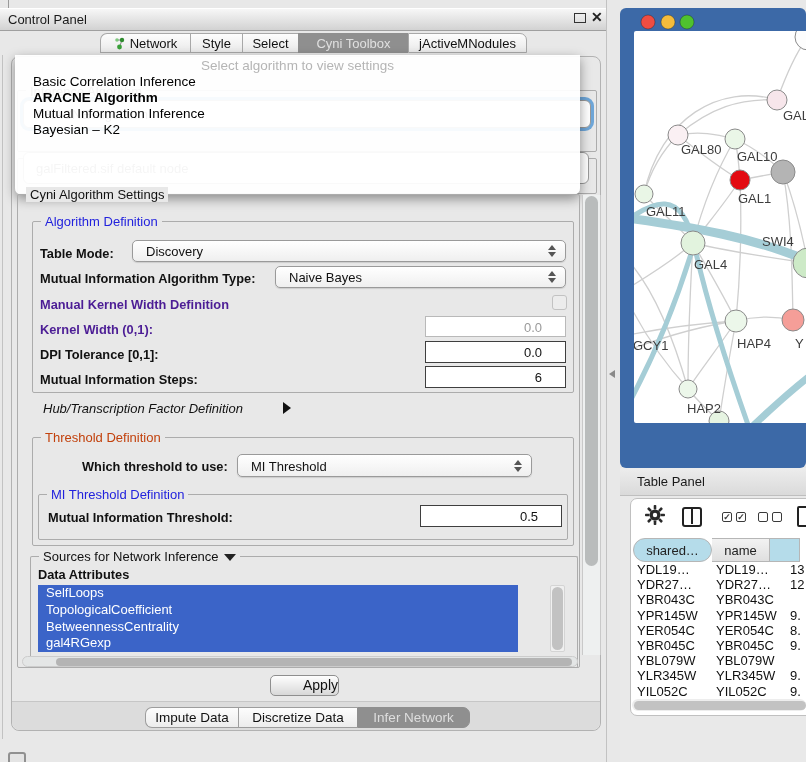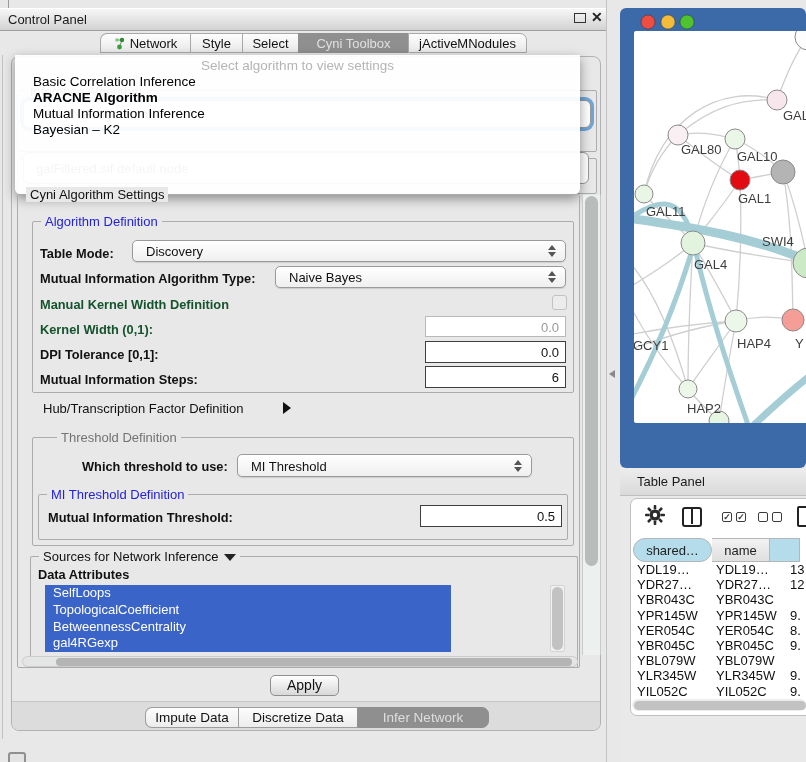--- a/index.html
+++ b/index.html
@@ -19,21 +19,21 @@
 .tab:first-child { border-radius:7px 0 0 0; }
 .tab:last-child { border-right:1px solid #a8a8a8; border-radius:0 7px 0 0; }
 .tab.sel { background:#8f8f8f; color:#e0e0e0; border-color:#8f8f8f; }
 .tab .licon { margin-right:5px; display:inline-flex; }
 
 #outerbox { left:11px; top:56px; width:590px; height:675px; border:1px solid #b2b2b2; border-radius:8px; }
 
 .group { border:1px solid #acacac; border-radius:2px; }
 .gtitle { position:absolute; top:-8px; left:8px; background:#e8e8e8; padding:0 4px; font-size:13px; color:#111; white-space:nowrap; }
 .gtitle.blue { color:#2222dd; }
-.gtitle.green { color:#737373;margin-left:16px; }
+.gtitle.green { color:#c2410c; }
 
 #groupA { left:17px; top:90px; width:580px; height:62px; }
 #groupA .gt { position:absolute; top:-7px; left:8px; background:#e8e8e8; padding:0 4px; font-size:13px; color:#333; }
 #comboA { left:23px; top:100px; width:568px; height:28px; background:#fff; border:1px solid #999; border-radius:6px; box-shadow:0 0 0 3px #6ea6d8; }
 #comboA .v { position:absolute; left:12px; top:6px; font-size:13px; color:#333; }
 #groupB { left:17px; top:158px; width:580px; height:36px; }
 #comboB { left:23px; top:152px; width:566px; height:32px; background:#fff; border:1px solid #999; border-radius:6px; }
 #comboB .v { position:absolute; left:12px; top:8px; font-size:13px; color:#555; }
 
 #overlay { left:15px; top:55px; width:565px; height:140px; background:rgba(255,255,255,0.94); border-radius:0 0 7px 7px; box-shadow:0 4px 12px rgba(0,0,0,0.4); }
@@ -42,51 +42,51 @@
 #algo-list .it { font-size:13.5px; color:#000; line-height:16px; white-space:nowrap; }
 #algo-list .it.sel { font-weight:bold; }
 
 #settings { left:17px; top:194px; width:563px; height:474px; }
 #adbox { left:32px; top:221px; width:542px; height:172px; }
 #thbox { left:32px; top:437px; width:542px; height:109px; }
 #mibox { left:38px; top:494px; width:530px; height:46px; }
 #srcbox { left:30px; top:556px; width:548px; height:112px; border-bottom:none; }
 
 .lbl { font-size:12.8px; font-weight:bold; color:#111; white-space:nowrap; }
-.lbl.dis { color:#14532d; }
+.lbl.dis { color:#4c1d95; }
 .combo { background:linear-gradient(#ffffff,#efefef); border:1px solid #9a9a9a; border-radius:5px; box-shadow:0 1px 1px rgba(0,0,0,0.12); }
 .combo .v { position:absolute; left:13px; top:50%; transform:translateY(-50%); font-size:13px; color:#111; }
 .carrows { position:absolute; right:9px; top:50%; transform:translateY(-50%); display:flex; flex-direction:column; align-items:center; }
 .carrows .up { width:0; height:0; border-left:4px solid transparent; border-right:4px solid transparent; border-bottom:5px solid #555; margin-bottom:2px; }
 .carrows .dn { width:0; height:0; border-left:4px solid transparent; border-right:4px solid transparent; border-top:5px solid #555; }
 
-.tfield { background:#fff; font-size:13px; color:#111; text-align:right; padding:3px 6px 0 0; }
+.tfield { background:#fff; font-size:13px; color:#111; text-align:right; padding:3px 23px 0 0; }
 .tfield.dis { border:1px solid #b9b9b9; color:#9a9a9a; }
 .tfield.en { border:1.5px solid #3f3f3f; }
 
 #kcheck { left:552px; top:295px; width:15px; height:15px; border:1px solid #c2c2c2; border-radius:3px; background:#ececec; }
 
-#hubrow { left:43px; top:401px; font-size:13px; color:#111; }
+#hubrow { left:43px; top:401px; font-size:13px; color:#111;font-style:italic; }
 #hub-arrow { left:283px; top:402px; width:0; height:0; border-top:6px solid transparent; border-bottom:6px solid transparent; border-left:8px solid #111; }
 
 #src-arrow { display:inline-block; width:0; height:0; border-left:6px solid transparent; border-right:6px solid transparent; border-top:7px solid #222; vertical-align:middle; margin-left:5px; }
 
 #attr-title { left:38px; top:567px; font-size:12.8px; font-weight:bold; color:#111; }
-#attr-list { left:45px; top:585px; width:406px; }
+#attr-list { left:38px; top:585px; width:480px; }
 #attr-list .row { height:16.8px; background:#3b64c8; color:#fff; font-size:13px; line-height:16.5px; padding-left:8px; }
 #attr-vscroll { left:550px; top:585px; width:15px; height:67px; background:#f0f0f0; border:1px solid #d4d4d4; border-radius:2px; }
 #attr-vthumb { left:552px; top:587px; width:11px; height:63px; background:#c2c2c2; border-radius:6px; }
 
 #hscroll { left:22px; top:656px; width:556px; height:11px; background:#e4e6e6; border:1px solid #cccccc; border-radius:6px; }
 #hthumb { left:56px; top:657.5px; width:516px; height:8px; background:#b4b4b4; border-radius:5px; }
 
 #vscroll { left:582px; top:195px; width:19px; height:460px; background:#eef0f0; border-left:1px solid #c9c9c9; border-right:1px solid #c9c9c9; }
 #vthumb { left:585px; top:196px; width:13px; height:370px; background:#b9bcbc; border-radius:7px; }
 
-#apply { left:270px; top:675px; width:69px; height:21px; background:linear-gradient(#fefefe,#d8d8d8); border:1px solid #8f8f8f; border-radius:5px; font-size:14px; color:#111; text-align:center; line-height:19px; }
+#apply { left:270px; top:675px; width:69px; height:21px; background:linear-gradient(#fefefe,#d8d8d8); border:1px solid #8f8f8f; border-radius:5px; font-size:14px; color:#111; text-align:right; line-height:19px; }
 
 #botstrip { left:12px; top:701px; width:588px; height:29px; background:#dcdcdc; border-top:1px solid #c6c6c6; border-radius:0 0 8px 8px; }
 #btabbar { left:145px; top:707px; height:21px; display:flex; }
 .btab { display:flex; align-items:center; justify-content:center; font-size:13.5px; color:#111; background:linear-gradient(#fdfdfd,#ececec); border:1px solid #9d9d9d; border-right:none; white-space:nowrap; }
 .btab:first-child { border-radius:7px 0 0 7px; }
 .btab:last-child { border-right:1px solid #9d9d9d; border-radius:0 7px 7px 0; }
 .btab.sel { background:#8f8f8f; color:#dedede; border-color:#8f8f8f; }
 
 #miniicon { left:8px; top:752px; width:18px; height:14px; border:2px solid #909090; border-radius:3px; background:#e4e4e4; }
 
@@ -250,21 +250,21 @@
   <div class="abs" id="hthumb"></div>
   <div class="abs" id="vscroll"></div>
   <div class="abs" id="vthumb"></div>
 
   <div class="abs" id="apply">Apply</div>
 
   <div class="abs" id="botstrip"></div>
   <div class="abs" id="btabbar">
       <div class="btab" style="width: 93px;">Impute Data</div>
       <div class="btab" style="width: 119px;">Discretize Data</div>
-      <div class="btab sel" style="width: 132px;">Infer Network</div>
+      <div class="btab sel" style="width: 113px;">Infer Network</div>
     </div>
 
   <div class="abs" id="miniicon"></div>
 
   <div class="abs" id="gutter"></div>
   <div class="abs" id="gut-arrow"></div>
 
   <svg class="abs" id="netwin" viewBox="0 0 186 460" width="186" height="460">
       <rect x="0" y="0" width="186" height="460" fill="#3c69a7" rx="6"></rect>
       <circle cx="28" cy="14" r="7" fill="#ee4d42" stroke="rgba(0,0,0,0.35)" stroke-width="0.8"></circle>

